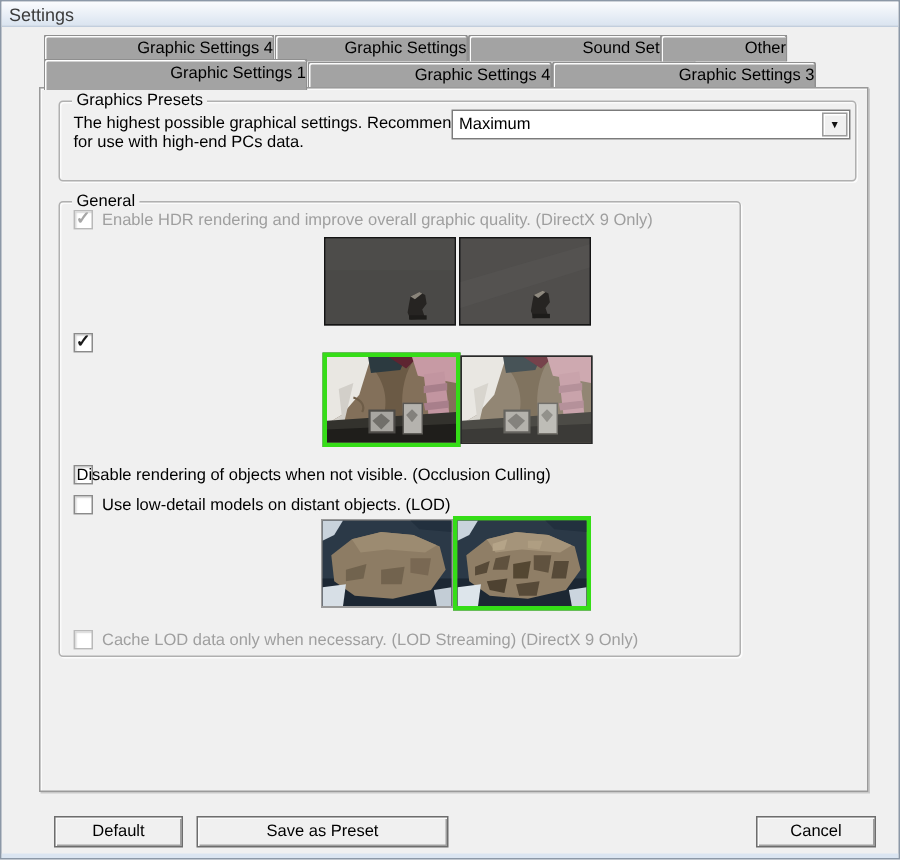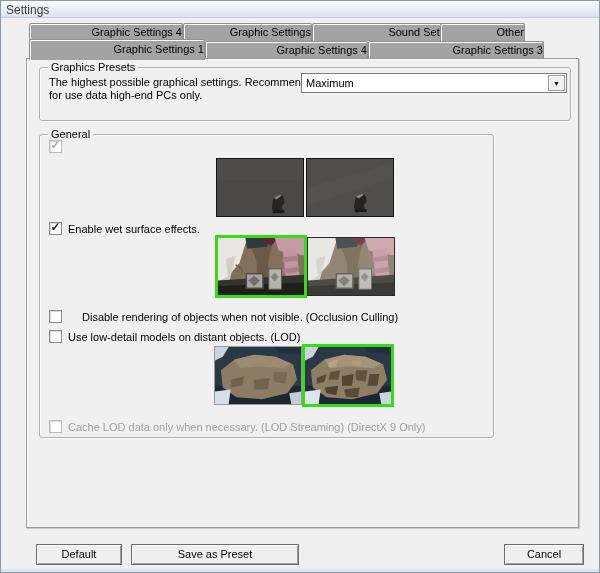--- a/index.html
+++ b/index.html
@@ -99,34 +99,35 @@
   <div class="tab row2" style="left:367px; top:40px; width:176px;">
     <span>Graphic Settings 3</span>
   </div>
 
   <div class="tab-panel"></div>
 
   <div class="groupbox" style="left:38px; top:66px; width:532px; height:54px;text-align:center;">
     <span class="groupbox-label">Graphics Presets</span>
   </div>
   <div class="desc-line" style="left:48px; top:75px;">The highest possible graphical settings. Recommended</div>
-  <div class="desc-line" style="left:48px; top:88px;">for use data high-end PCs only.</div>
+  <div class="desc-line" style="left:48px; top:88px;">for use with high-end PCs data.</div>
 
   <div class="combobox">
     <span class="combobox-value">Maximum</span>
     <span class="combobox-button">▼</span>
   </div>
 
   <div class="groupbox" style="left:38px; top:133px; width:455px; height:304px;">
     <span class="groupbox-label">General</span>
   </div>
 
   <span class="checkbox disabled" style="left:48px; top:139px;">
     <span class="check">✓</span>
   </span>
+  <span class="cb-label disabled" style="left:67px; top:140px;">Enable HDR rendering and improve overall graphic quality. (DirectX 9 Only)</span>
 
   <div class="thumb-pair" style="left:215px; top:157px;">
     <span class="thumb" style="border-color:#141414;">
       <svg viewBox="0 0 88 59" preserveAspectRatio="none">
         <rect x="0" y="0" width="88" height="59" fill="#4a4947"></rect>
         <rect x="0" y="0" width="88" height="22" fill="#4d4c4a"></rect>
         <path d="M58 40 l6 -3 4 2 1 6 -3 4 2 6 -10 1 -2 -5 1 -6 z" fill="#262422"></path>
         <path d="M58 40 l6 -3 2 1 -5 4 z" fill="#8a857b"></path>
         <rect x="57" y="53" width="12" height="3" fill="#1d1c1a"></rect>
       </svg>
@@ -138,21 +139,20 @@
         <path d="M50 39 l6 -3 4 2 1 6 -3 4 2 6 -10 1 -2 -5 1 -6 z" fill="#262422"></path>
         <path d="M50 39 l6 -3 2 1 -5 4 z" fill="#8f8a80"></path>
         <rect x="49" y="52" width="12" height="3" fill="#1d1c1a"></rect>
       </svg>
     </span>
   </div>
 
   <span class="checkbox" style="left:48px; top:221px;">
     <span class="check">✓</span>
   </span>
-  <span class="cb-label" style="left:67px; top:222px;">Enable wet surface effects.</span>
 
   <div class="thumb-pair" style="left:216px; top:236px;">
     <span class="thumb selected">
       <svg viewBox="0 0 88 59" preserveAspectRatio="none">
         <rect x="0" y="0" width="88" height="59" fill="#83705a"></rect>
         <path d="M30 6 C40 18 42 30 38 44 L52 42 C50 28 52 14 58 4 Z" fill="#6b5a45"></path>
         <path d="M0 0 L30 0 L22 26 L10 40 L0 46 Z" fill="#e9e7e2"></path>
         <path d="M8 22 L18 18 L12 44 L0 52 L0 46 L10 40 Z" fill="#d2cfc9"></path>
         <path d="M28 0 L54 0 L50 9 L30 11 Z" fill="#2c3a40"></path>
         <path d="M42 0 L62 0 L54 8 Z" fill="#5e2531"></path>
@@ -186,21 +186,21 @@
         <rect x="29" y="37" width="17" height="15" fill="#b0aea9" stroke="#5a5854" stroke-width="1.5"></rect>
         <path d="M37 39 L43 44 L37 50 L31 44 Z" fill="#7b7974"></path>
         <rect x="52" y="32" width="13" height="21" fill="#bcbab5" stroke="#66645f" stroke-width="1"></rect>
         <path d="M58 36 L62 40 L58 45 L54 40 Z" fill="#8b8984"></path>
         <rect x="0" y="0" width="88" height="59" fill="#d8d4cc" opacity="0.10"></rect>
       </svg>
     </span>
   </div>
 
   <span class="checkbox" style="left:48px; top:309px;"></span>
-  <span class="cb-label" style="left:81px; top:310px;">Disable rendering of objects when not visible. (Occlusion Culling)</span>
+  <span class="cb-label" style="left:50px; top:310px;">Disable rendering of objects when not visible. (Occlusion Culling)</span>
 
   <span class="checkbox" style="left:48px; top:329px;"></span>
   <span class="cb-label" style="left:67px; top:330px;">Use low-detail models on distant objects. (LOD)</span>
 
   <div class="thumb-pair" style="left:213px; top:345px;">
     <span class="thumb light-border">
       <svg viewBox="0 0 88 59" preserveAspectRatio="none">
         <rect x="0" y="0" width="88" height="59" fill="#2b3947"></rect>
         <rect x="0" y="40" width="88" height="19" fill="#1c2733"></rect>
         <path d="M0 0 L14 0 L8 10 L0 14 Z" fill="#c9d3dc"></path>

